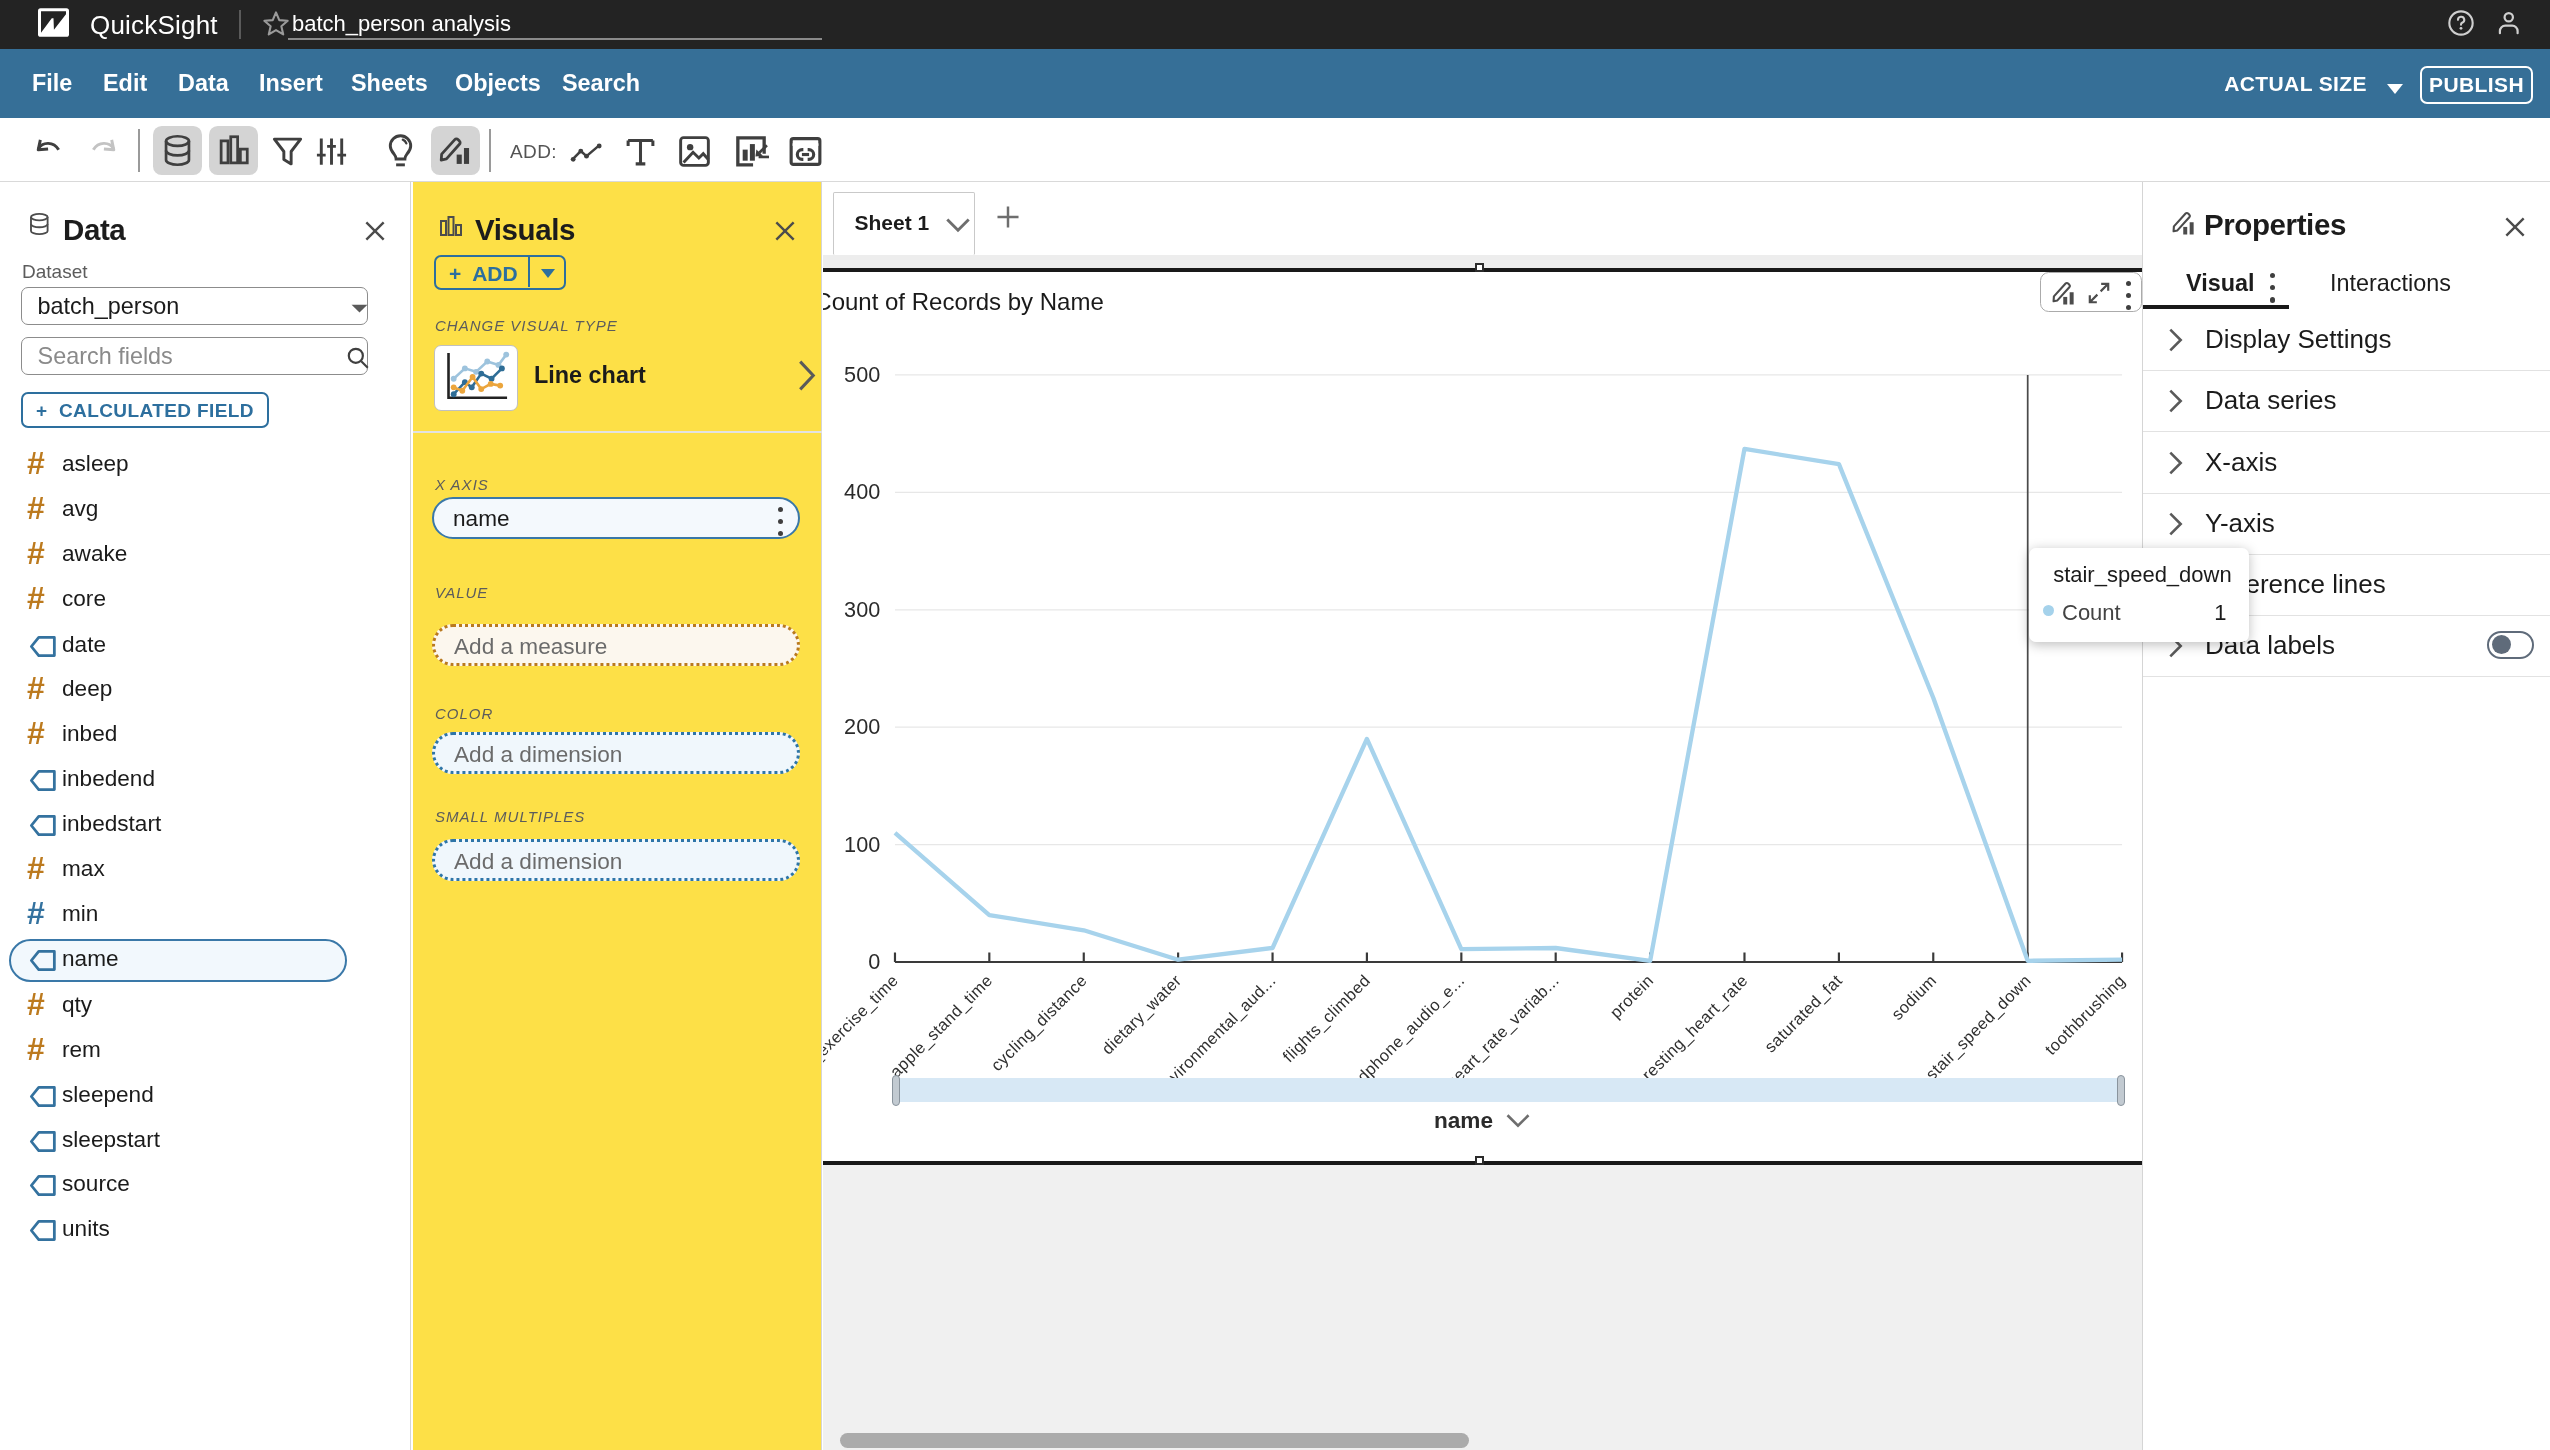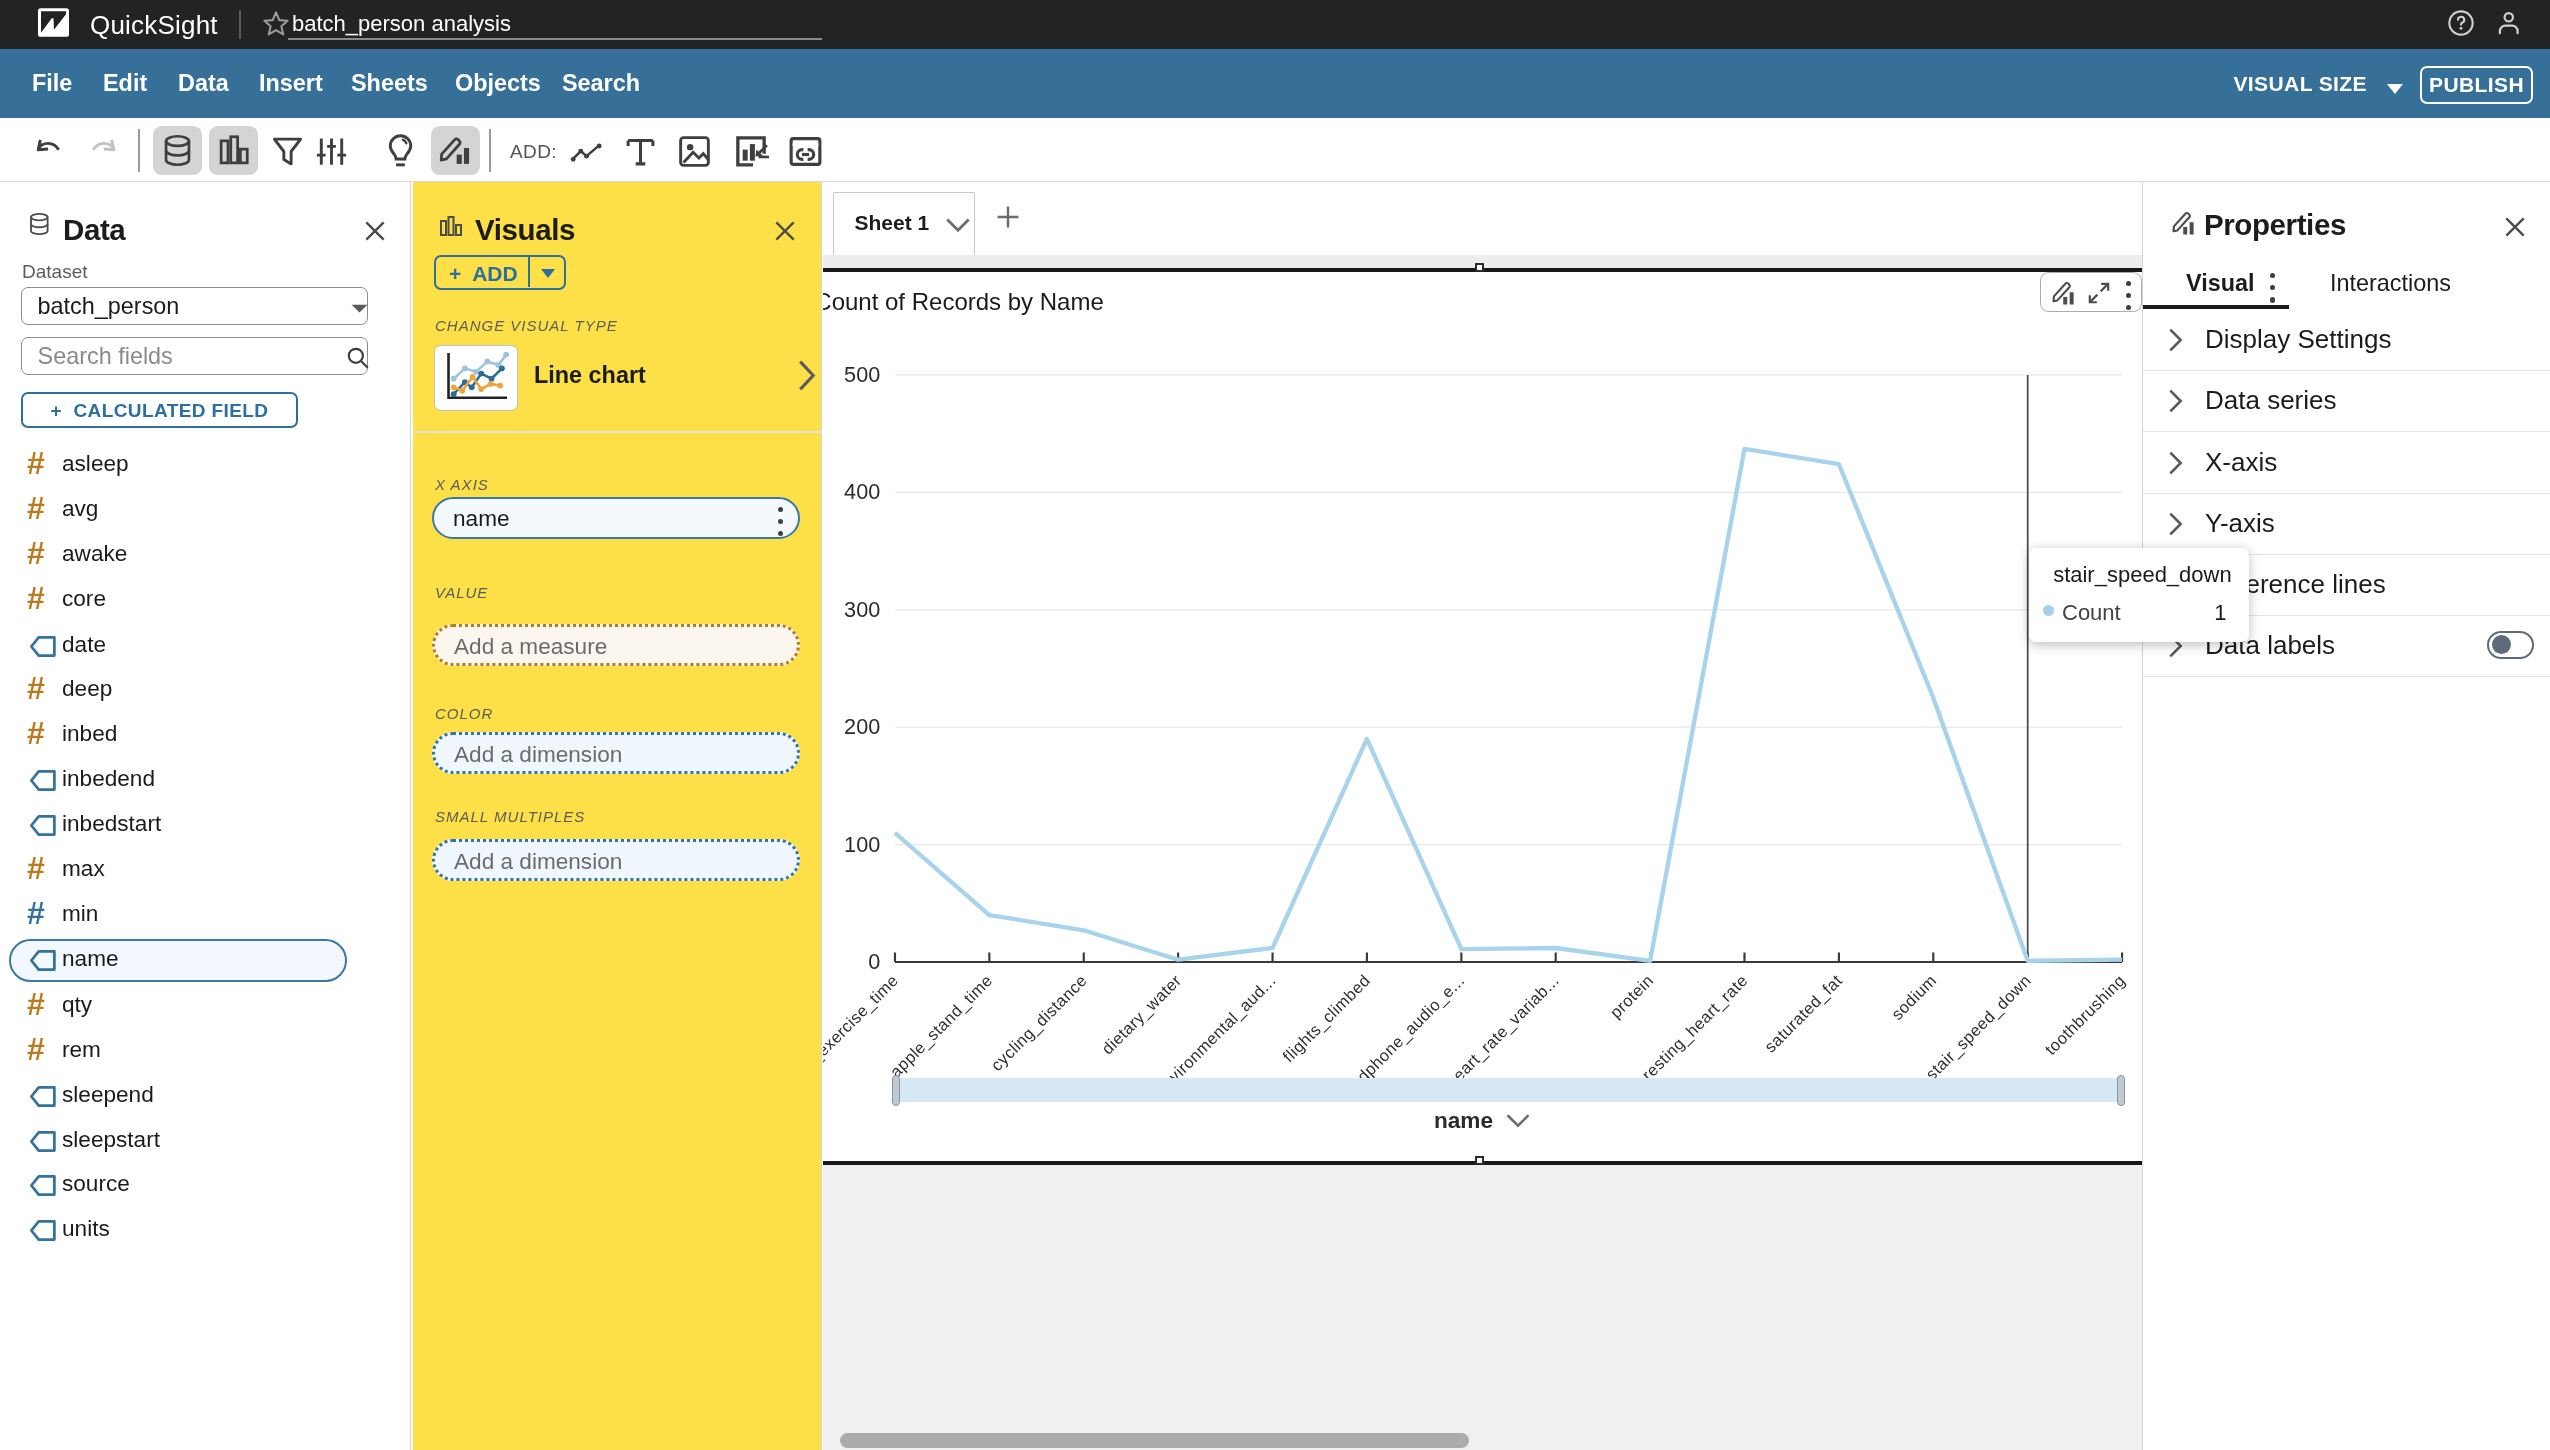--- a/index.html
+++ b/index.html
@@ -38,21 +38,21 @@
 .panelhead .ptitle { position:absolute; font-size:29.5px; font-weight:600; color:#1c1c1c; letter-spacing:-0.4px; }
 .closex { position:absolute; width:26px; height:26px; }
 
 .glabel { position:absolute; font-size:19px; color:#5c5c5c; }
 .caps { font-size:15px; letter-spacing:1px;font-style:italic; }
 
 
 .inputbox { position:absolute; left:21px; width:347px; height:38px; border:1.7px solid #8c8c8c; border-radius:7px; background:#fff; }
 .inputbox .txt { position:absolute; left:15.6px; top:5.2px; font-size:23.4px; color:#1b1b1b; }
 .inputbox .ph { color:#8a8a8a; }
-#calcbtn { position:absolute; left:21px; top:210px; width:277px; height:36px; border:2.2px solid #2d6f9e; border-radius:7px; color:#2d6f9e; font-size:19px; font-weight:600; letter-spacing:0.4px; line-height:33px; text-align:center; white-space:nowrap; }
+#calcbtn { position:absolute; left:21px; top:210px; width:248px; height:36px; border:2.2px solid #2d6f9e; border-radius:7px; color:#2d6f9e; font-size:19px; font-weight:600; letter-spacing:0.4px; line-height:33px; text-align:center; white-space:nowrap; }
 .field { position:absolute; left:0; width:411px; height:45px; }
 .field .fic { position:absolute; left:27px; top:6px; width:33px; height:33px; }
 .field .fname { position:absolute; left:62px; top:7.8px; font-size:22.6px; color:#1b1b1b; }
 .hash { font-size:32px; font-weight:700; }
 .hash.o { color:#bc7a1e; }
 .hash.b { color:#34729f; }
 #namesel { position:absolute; left:8.7px; top:757px; width:338px; height:43px; border:2.6px solid #3a78a8; border-radius:22px; background:#f2f8fd; }
 
 
 #addbtn { position:absolute; left:21px; top:73px; width:132px; height:35px; border:2.2px solid #2d6f9e; border-radius:7px; }
@@ -131,21 +131,21 @@
   </div>
 
   <div id="menubar">
     <div class="mi" style="left:32px">File</div>
     <div class="mi" style="left:103px">Edit</div>
     <div class="mi" style="left:178px">Data</div>
     <div class="mi" style="left:259px">Insert</div>
     <div class="mi" style="left:351px">Sheets</div>
     <div class="mi" style="left:455px">Objects</div>
     <div class="mi" style="left:562px">Search</div>
-    <div id="actualsize">VISUAL SIZE</div>
+    <div id="actualsize">ACTUAL SIZE</div>
     <div id="aspointer"></div>
   </div>
   <div id="publish">PUBLISH</div>
 
   <div id="toolbar">
 
     <svg class="abs" style="left:32px;top:15.6px" width="35" height="31" viewBox="0 0 24 22">
       <path d="M4 10 C7 4.5, 15 4.5, 18.5 10.5" fill="none" stroke="#3f3f3f" stroke-width="2.1"></path>
       <path d="M5.5 3.5 L4 10.5 L11 10" fill="none" stroke="#3f3f3f" stroke-width="2.1" stroke-linejoin="round"></path>
     </svg>

